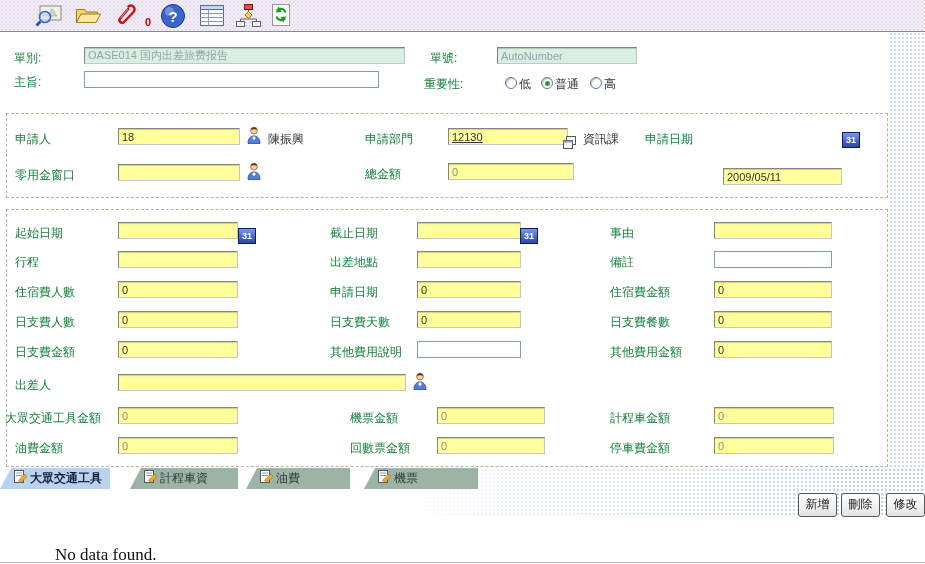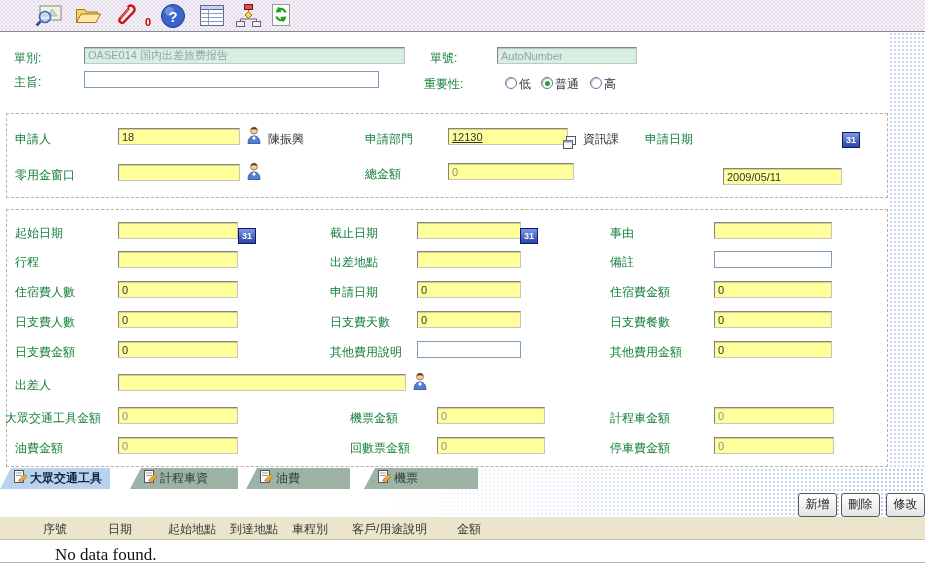--- a/index.html
+++ b/index.html
@@ -306,25 +306,16 @@
             <line x1="2" y1="5.5" x2="8" y2="5.5" stroke="#99a"></line>
           <path d="M4.5 12.5 L10.5 6 L13 8.5 L7 14.5 Z" transform="translate(0,-2)" fill="#f0a830" stroke="#a06010" stroke-width="0.6"></path>
         </svg></span>
       <span>機票</span>
     </div>
     <div class="btn" style="left:798px">新增</div>
     <div class="btn" style="left:841px">刪除</div>
     <div class="btn" style="left:886px">修改</div>
   </div>
 
-  <div class="grid-header">
-    <span class="gcol" style="left:43px">序號</span>
-    <span class="gcol" style="left:108px">日期</span>
-    <span class="gcol" style="left:168px">起始地點</span>
-    <span class="gcol" style="left:230px">到達地點</span>
-    <span class="gcol" style="left:292px">車程別</span>
-    <span class="gcol" style="left:352px">客戶/用途說明</span>
-    <span class="gcol" style="left:457px">金額</span>
-  </div>
   <div class="grid-empty">No data found.</div>
   <div class="bottomline"></div>
 
 </div>
 
 </body></html>

